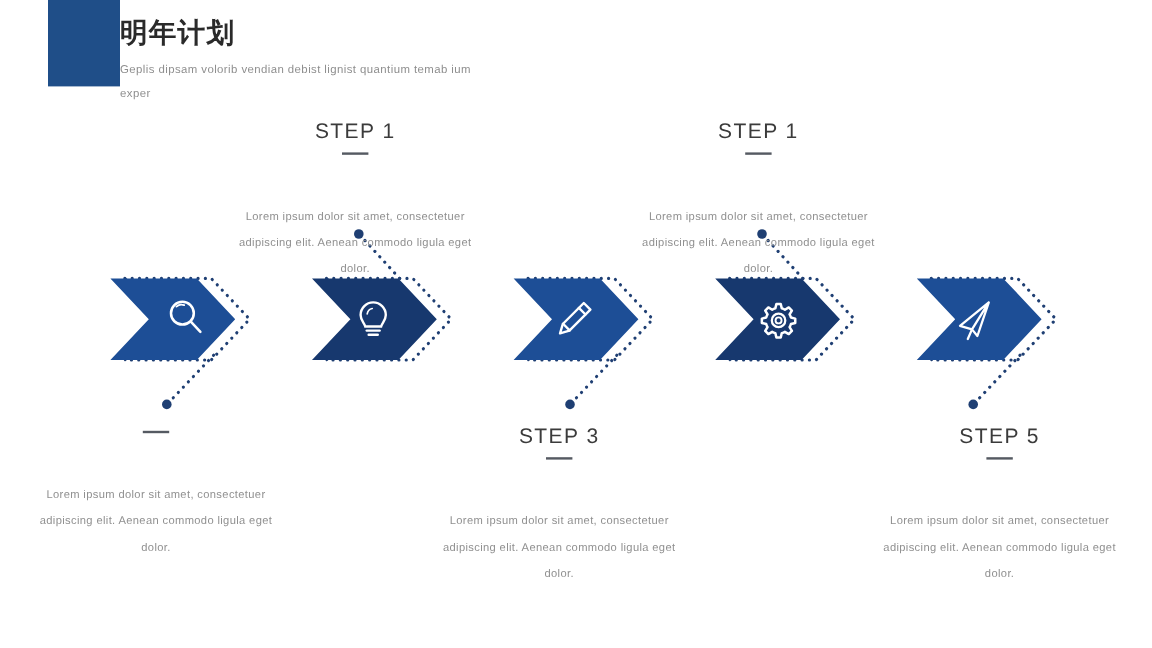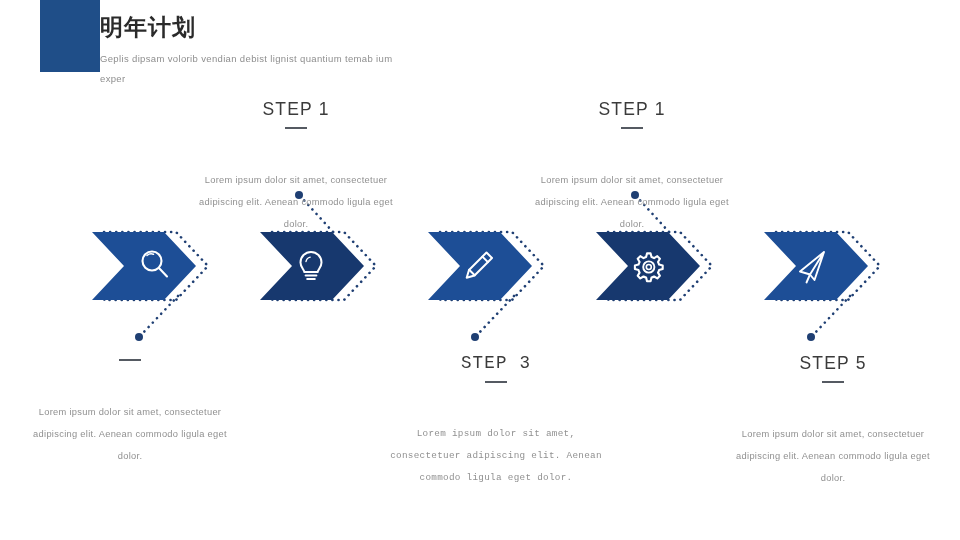--- a/index.html
+++ b/index.html
@@ -193,21 +193,21 @@
   <div class="step-rule"></div>
   <div class="step-desc">Lorem ipsum dolor sit amet, consectetuer adipiscing elit. Aenean commodo ligula eget dolor.</div>
 </div>
 
 <div class="step-block step-top" style="left:186px;">
   <div class="step-title">STEP 1</div>
   <div class="step-rule"></div>
   <div class="step-desc">Lorem ipsum dolor sit amet, consectetuer adipiscing elit. Aenean commodo ligula eget dolor.</div>
 </div>
 
-<div class="step-block step-bottom" style="left:386px;font-family:Liberation Mono, monospace;">
+<div class="step-block step-bottom" style="left:356px;">
   <div class="step-title">STEP 3</div>
   <div class="step-rule"></div>
   <div class="step-desc">Lorem ipsum dolor sit amet, consectetuer adipiscing elit. Aenean commodo ligula eget dolor.</div>
 </div>
 
 <div class="step-block step-top" style="left:522px;">
   <div class="step-title">STEP 1</div>
   <div class="step-rule"></div>
   <div class="step-desc">Lorem ipsum dolor sit amet, consectetuer adipiscing elit. Aenean commodo ligula eget dolor.</div>
 </div>

